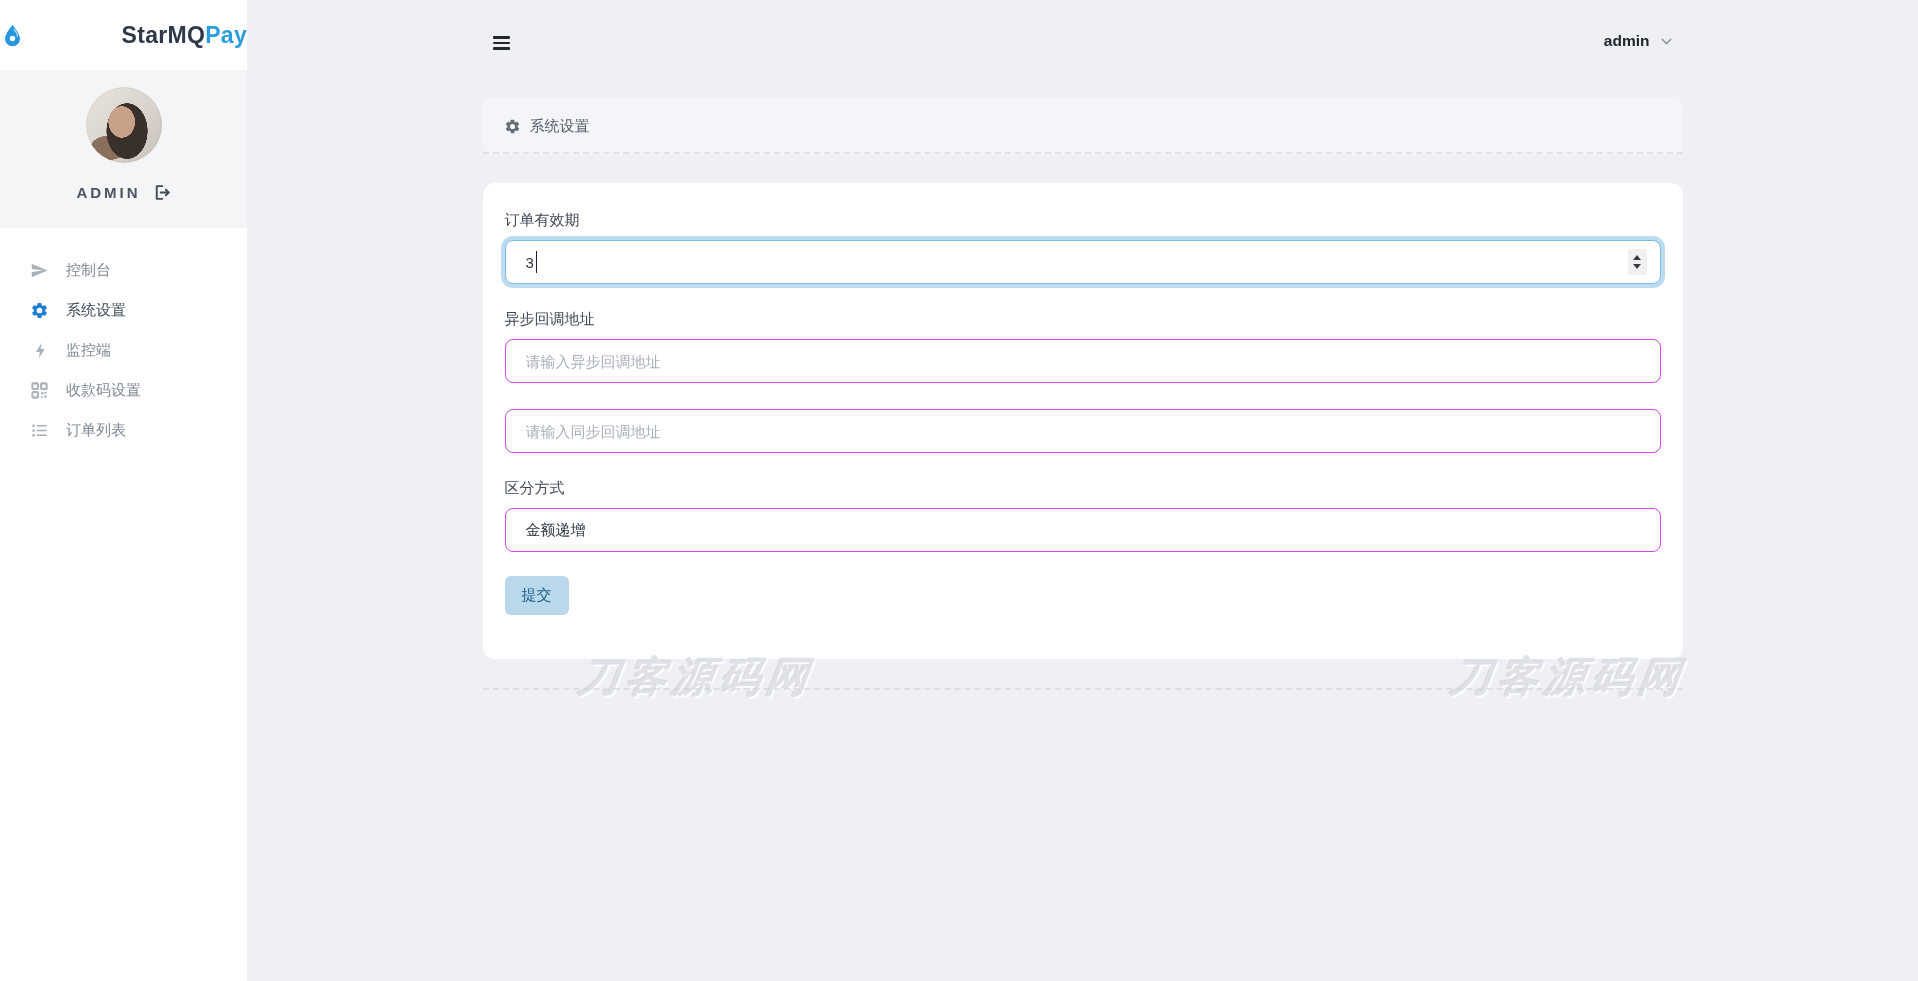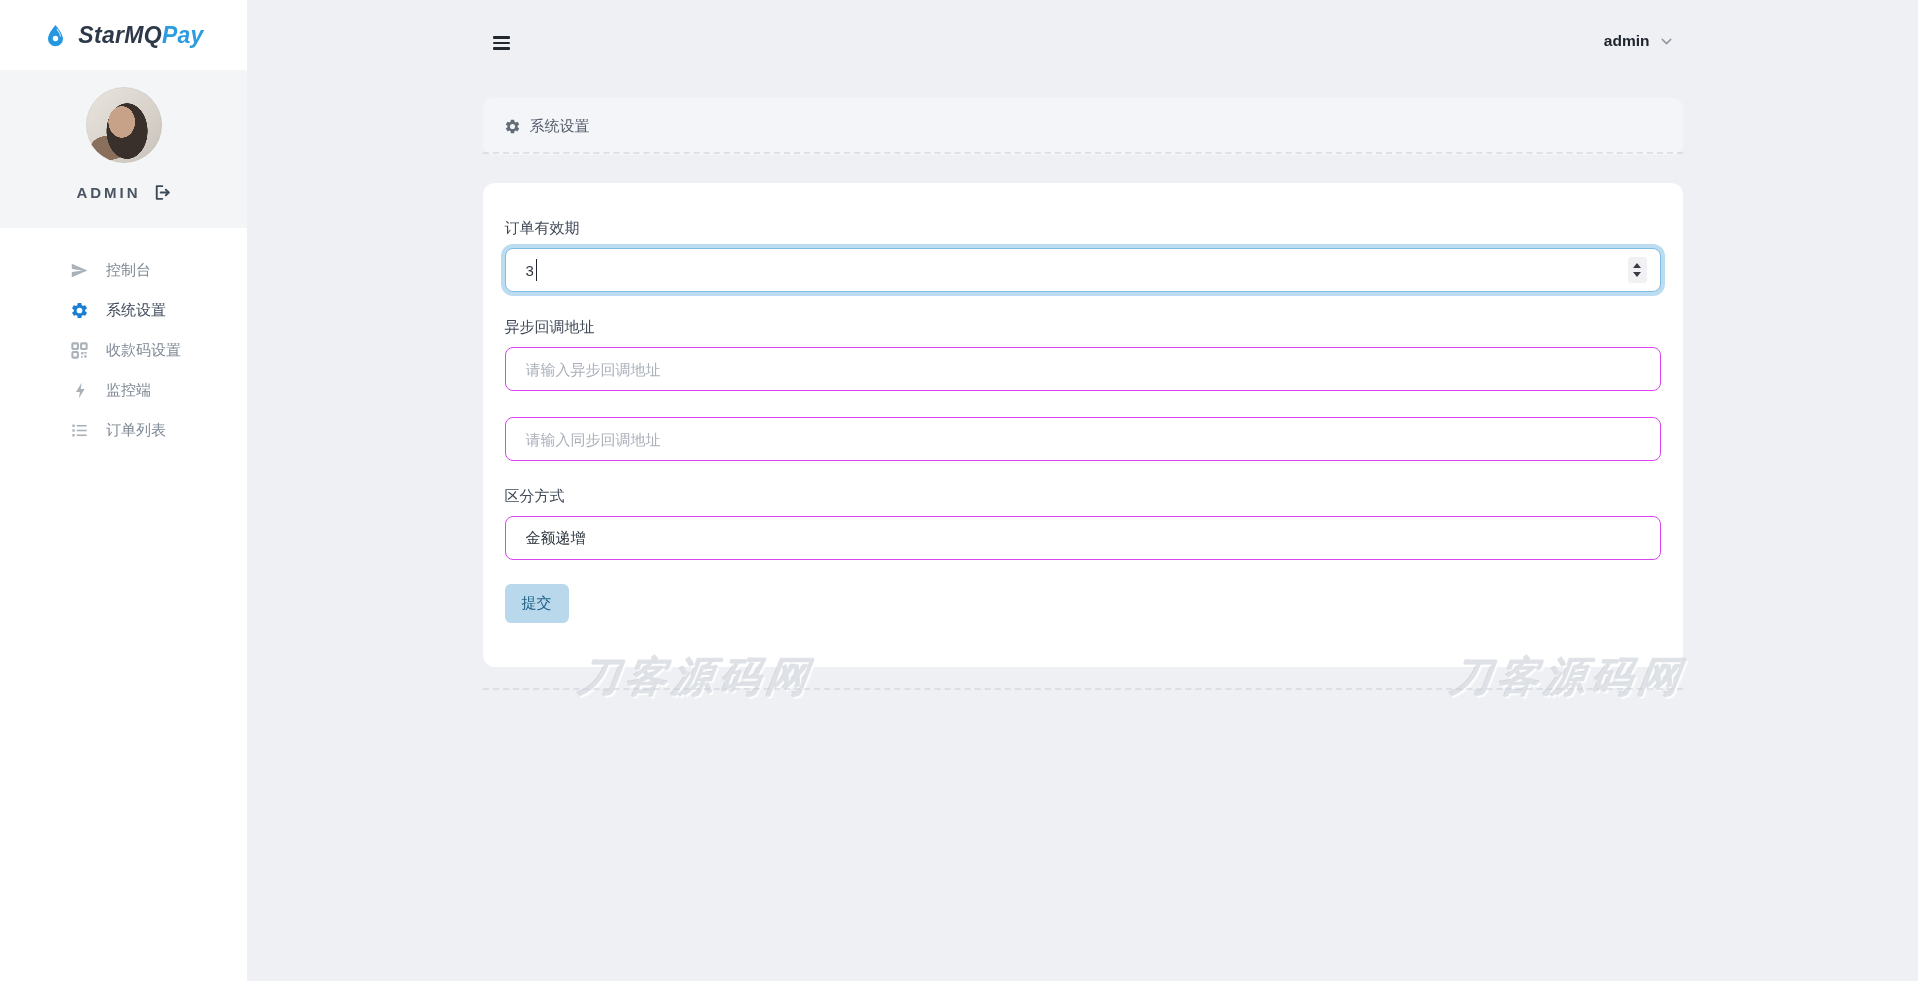--- a/index.html
+++ b/index.html
@@ -9,21 +9,21 @@
     font-family:"Liberation Sans", sans-serif;
     position:relative;
   }
 
   
   .sidebar {
     position:absolute; left:0; top:0; width:247px; height:981px;
     background:#ffffff; z-index:5;
   }
   .logo {
-    height:70px; display:flex; align-items:center; justify-content:center; gap:10px;font-style:italic;
+    height:70px; display:flex; align-items:center; justify-content:space-between; gap:10px;
   }
   .logo-text { font-size:23px; font-weight:700; letter-spacing:.3px; }
   .logo-star { color:#2d3948; }
   .logo-pay  { color:#2c9ce0; }
 
   .profile {
     background:#f4f5f6; padding:17px 0 26px; text-align:center;
   }
   .avatar {
     width:76px; height:76px; border-radius:50%; margin:0 auto;
@@ -31,21 +31,21 @@
       radial-gradient(ellipse 22px 26px at 47% 46%, #c7a288 0 60%, rgba(0,0,0,0) 61%),
       radial-gradient(ellipse 34px 46px at 54% 58%, #39302b 0 60%, rgba(0,0,0,0) 61%),
       radial-gradient(ellipse 30px 20px at 30% 80%, #8a6f5c 0 60%, rgba(0,0,0,0) 61%),
       linear-gradient(135deg, #e9e4df 0%, #d9d3cc 55%, #c8c1ba 100%);
     box-shadow:0 0 0 1px rgba(0,0,0,.04) inset;
   }
   .profile-row { margin-top:20px; display:flex; align-items:center; justify-content:center; gap:11px; }
   .admin-label { font-size:15px; font-weight:700; letter-spacing:3px; color:#4a5462; }
   .logout-btn { display:inline-flex; cursor:pointer; color:#3f4a57; }
 
-  .menu { padding-top:22px;margin-left:40px; }
+  .menu { padding-top:22px; }
   .menu-item {
     height:40px; display:flex; align-items:center; gap:17px;
     padding-left:30px; font-size:15px; color:#7e8894; cursor:pointer;
   }
   .menu-item .mi-icon { width:19px; height:19px; display:inline-flex; color:#a9b1b9; flex:none; }
   .menu-item.active { color:#3f4a5a; }
   .menu-item.active .mi-icon { color:#1a7fd4; }
 
   
   .main { position:absolute; left:247px; top:0; width:1671px; height:981px; }
@@ -63,21 +63,21 @@
 
   .band {
     height:57px; background:#f3f5f8; border-radius:10px;
     display:flex; align-items:center; gap:9px; padding:0 21px;
   }
   .band-icon { color:#646c78; display:inline-flex; }
   .band-title { font-size:15px; color:#545d6a; }
 
   .card {
     margin-top:28px; background:#ffffff; border-radius:12px;
-    padding:36px 22px 44px;
+    padding:28px 22px 44px;
   }
   .fg { margin-top:26px; }
   .fg:first-child { margin-top:0; }
   .fg label { display:block; font-size:15px; color:#3f4856; margin-bottom:10px; }
   .txt {
     width:100%; height:44px; border:1px solid #d946ef; border-radius:8px;
     padding:0 20px; font-size:15px; color:#2e3540; background:#fff; outline:none;
     font-family:"Liberation Sans", sans-serif;
   }
   .txt::placeholder { color:#a9b0ba; }
@@ -160,39 +160,39 @@
     <div class="menu-item active">
       <span class="mi-icon">
         <svg width="19" height="19" viewBox="0 0 24 24" fill="currentColor">
             <path d="M19.14 12.94c.04-.31.05-.63.05-.94s-.01-.63-.05-.94l2.03-1.58a.49.49 0 0 0 .12-.62l-1.92-3.32a.49.49 0 0 0-.59-.22l-2.39.96c-.5-.38-1.04-.7-1.62-.94l-.36-2.54a.48.48 0 0 0-.48-.41h-3.84a.48.48 0 0 0-.48.41l-.36 2.54c-.58.24-1.12.56-1.62.94l-2.39-.96a.49.49 0 0 0-.59.22L2.73 8.86a.48.48 0 0 0 .12.62l2.03 1.58a7.6 7.6 0 0 0 0 1.88l-2.03 1.58a.49.49 0 0 0-.12.62l1.92 3.32c.13.22.39.31.59.22l2.39-.96c.5.38 1.04.7 1.62.94l.36 2.54c.04.24.24.41.48.41h3.84c.24 0 .44-.17.48-.41l.36-2.54c.58-.24 1.12-.56 1.62-.94l2.39.96c.2.09.46 0 .59-.22l1.92-3.32a.49.49 0 0 0-.12-.62l-2.03-1.58ZM12 15.6A3.6 3.6 0 1 1 12 8.4a3.6 3.6 0 0 1 0 7.2Z"></path>
           </svg>
       </span>
       <span>系统设置</span>
     </div>
     <div class="menu-item">
       <span class="mi-icon">
+        <svg width="19" height="19" viewBox="0 0 24 24" fill="currentColor">
+            <path d="M11.2 21.8 18.5 10h-5l1.3-7.8L7.5 14h5z"></path>
+          </svg>
+      </span>
+      <span>监控端</span>
+    </div>
+    <div class="menu-item">
+      <span class="mi-icon">
         <svg width="19" height="19" viewBox="0 0 24 24" fill="none" stroke="currentColor" stroke-width="2.6">
             <rect x="3" y="3" width="7" height="7" rx="1"></rect>
             <rect x="14" y="3" width="7" height="7" rx="1"></rect>
             <rect x="3" y="14" width="7" height="7" rx="1"></rect>
             <path d="M14 14h3v3h-3z" fill="currentColor" stroke="none"></path>
             <path d="M18 18h3v3h-3z" fill="currentColor" stroke="none"></path>
             <path d="M18 14h3v2h-3z" fill="currentColor" stroke="none"></path>
             <path d="M14 19h2v2h-2z" fill="currentColor" stroke="none"></path>
           </svg>
       </span>
       <span>收款码设置</span>
-    </div>
-    <div class="menu-item">
-      <span class="mi-icon">
-        <svg width="19" height="19" viewBox="0 0 24 24" fill="currentColor">
-            <path d="M11.2 21.8 18.5 10h-5l1.3-7.8L7.5 14h5z"></path>
-          </svg>
-      </span>
-      <span>监控端</span>
     </div>
     <div class="menu-item">
       <span class="mi-icon">
         <svg width="19" height="19" viewBox="0 0 24 24" fill="currentColor">
             <rect x="3" y="4.5" width="3" height="3"></rect>
             <rect x="8.5" y="5" width="12.5" height="2"></rect>
             <rect x="3" y="10.5" width="3" height="3"></rect>
             <rect x="8.5" y="11" width="12.5" height="2"></rect>
             <rect x="3" y="16.5" width="3" height="3"></rect>
             <rect x="8.5" y="17" width="12.5" height="2"></rect>

